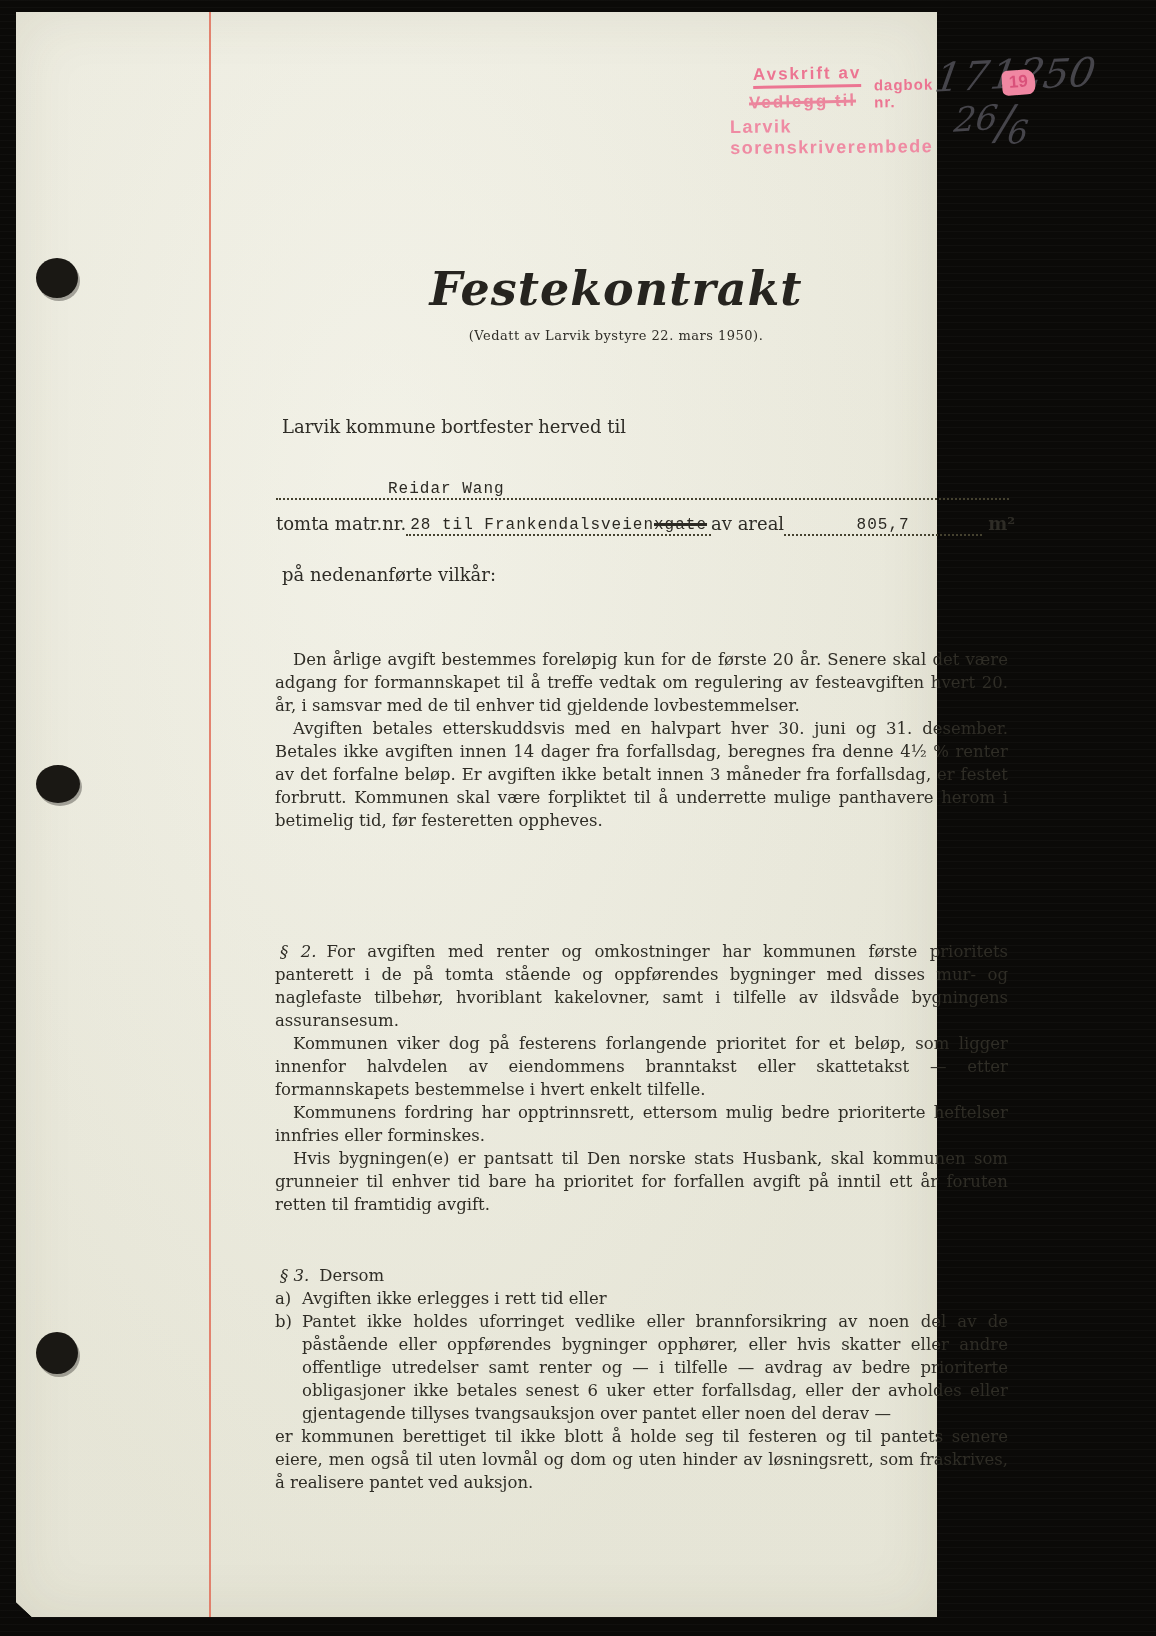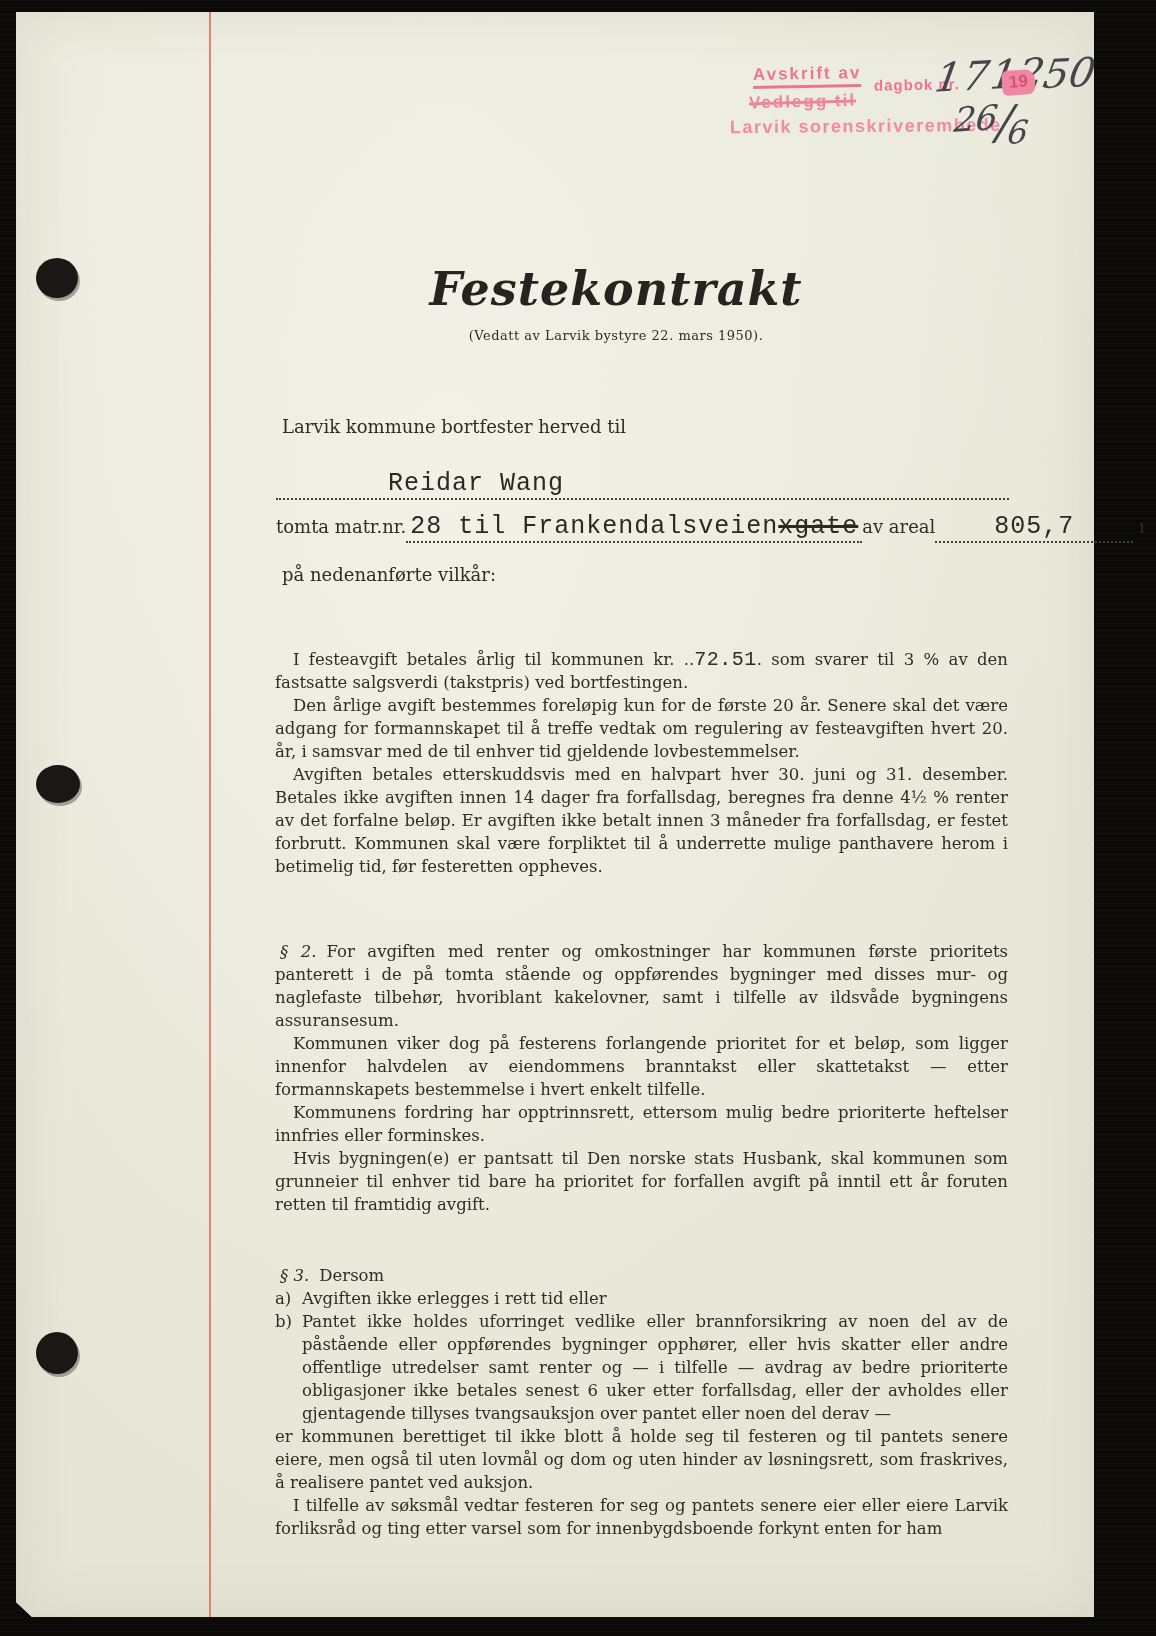--- a/index.html
+++ b/index.html
@@ -3,21 +3,21 @@
 <meta charset="utf-8">
 <style>
   html,body{margin:0;padding:0;}
   body{
     width:1156px;height:1636px;position:relative;overflow:hidden;
     background:#0b0a08;
     background-image:repeating-linear-gradient(180deg, rgba(255,255,255,0.025) 0 1px, rgba(0,0,0,0) 1px 7px);
     font-family:"DejaVu Serif", serif;
   }
   .paper{
-    position:absolute;left:16px;top:12px;width:1078px;height:1605px;
+    position:absolute;left:16px;top:12px;width:921px;height:1605px;
     background:#edecdf;
     background-image:radial-gradient(ellipse at 40% 30%, rgba(255,255,255,0.25), rgba(0,0,0,0.02) 70%),
                      linear-gradient(180deg,#efeee1 0%, #ecebdd 55%, #eae9da 100%);
     clip-path:polygon(0 0, 1100px 0, 1127px 62px, 1127px 1588px, 1110px 1605px, 16px 1605px, 0 1590px);
     box-shadow:inset 0 0 60px rgba(90,80,40,0.10);
   }
   .red-line{position:absolute;left:193px;top:0;width:2px;height:100%;background:#e0705a;opacity:.85;}
   .punch{position:absolute;width:42px;height:40px;border-radius:50%;background:#1a1814;box-shadow:2px 3px 0 rgba(26,24,20,0.35);}
   .punch.p1{left:20px;top:246px;}
   .punch.p2{left:20px;top:753px;width:44px;height:38px;}
@@ -37,21 +37,21 @@
   .hw-date .slash{font-size:46px;vertical-align:-10px;}
   .hw-date .den{font-size:32px;position:relative;top:16px;left:-4px;}
 
   
   .title{position:absolute;left:250px;top:250px;width:700px;text-align:center;
     font-size:46px;font-style:italic;font-weight:bold;letter-spacing:1px;color:#26241f;}
   .subtitle{position:absolute;left:250px;top:316px;width:700px;text-align:center;font-size:13px;color:#2f2d27;letter-spacing:0.5px;}
   .intro{position:absolute;left:266px;top:404px;font-size:18px;color:#2e2c26;}
   .name-row{position:absolute;left:260px;top:438px;width:733px;height:48px;border-bottom:2px dotted #44412f;}
   .name-row .typed{position:absolute;left:112px;bottom:0px;}
-  .typed{font-family:"Liberation Mono","DejaVu Sans Mono",monospace;font-size:25px;color:#2b2923;letter-spacing:1px;}
+  .typed{font-family:"Liberation Mono","DejaVu Sans Mono",monospace;font-size:16px;color:#2b2923;letter-spacing:1px;}
   .plot-row{position:absolute;left:260px;top:500px;width:733px;display:flex;align-items:center;font-size:18px;color:#2e2c26;}
   .plot-row .lbl{white-space:nowrap;padding-bottom:2px;}
   .fill{border-bottom:2px dotted #44412f;flex:1;text-align:left;padding:0 4px;white-space:nowrap;}
   .fill.second{flex:0 0 190px;text-align:center;}
   .struck{text-decoration:line-through;text-decoration-thickness:3px;}
   .unit{padding-bottom:2px;padding-left:6px;font-weight:bold;}
   .terms-intro{position:absolute;left:266px;top:552px;font-size:18px;color:#2e2c26;}
 
   
   .sec{position:absolute;left:259px;width:733px;font-size:16.5px;line-height:23px;color:#2f2d26;text-align:justify;}
@@ -97,32 +97,30 @@
     <span class="lbl">tomta matr.nr.</span>
     <span class="fill"><span class="typed">28 til Frankendalsveien</span><span class="typed struck">xgate</span></span>
     <span class="lbl">av areal</span>
     <span class="fill second"><span class="typed">805,7</span></span>
     <span class="unit">m²</span>
   </div>
 
   <div class="terms-intro">på nedenanførte vilkår:</div>
 
   <div class="sec s1">
-    <p><span>I festeavgift betales årlig til kommunen kr. ..</span><span class="mono-inline">72.51</span><span>. som svarer til 3 % av den fastsatte salgsverdi (takstpris) ved bortfestingen.</span></p>
     <p>Den årlige avgift bestemmes foreløpig kun for de første 20 år. Senere skal det være adgang for formannskapet til å treffe vedtak om regulering av festeavgiften hvert 20. år, i samsvar med de til enhver tid gjeldende lovbestemmelser.</p>
     <p>Avgiften betales etterskuddsvis med en halvpart hver 30. juni og 31. desember. Betales ikke avgiften innen 14 dager fra forfallsdag, beregnes fra denne 4½ % renter av det forfalne beløp. Er avgiften ikke betalt innen 3 måneder fra forfallsdag, er festet forbrutt. Kommunen skal være forpliktet til å underrette mulige panthavere herom i betimelig tid, før festeretten oppheves.</p>
   </div>
 
   <div class="sec s2">
     <p class="lead"><span class="snum">§ 2.</span><span>For avgiften med renter og omkostninger har kommunen første prioritets panterett i de på tomta stående og oppførendes bygninger med disses mur- og naglefaste tilbehør, hvoriblant kakelovner, samt i tilfelle av ildsvåde bygningens assuransesum.</span></p>
     <p>Kommunen viker dog på festerens forlangende prioritet for et beløp, som ligger innenfor halvdelen av eiendommens branntakst eller skattetakst — etter formannskapets bestemmelse i hvert enkelt tilfelle.</p>
     <p>Kommunens fordring har opptrinnsrett, ettersom mulig bedre prioriterte heftelser innfries eller forminskes.</p>
     <p>Hvis bygningen(e) er pantsatt til Den norske stats Husbank, skal kommunen som grunneier til enhver tid bare ha prioritet for forfallen avgift på inntil ett år foruten retten til framtidig avgift.</p>
   </div>
 
   <div class="sec s3">
     <p class="lead"><span class="snum">§ 3.</span><span>Dersom</span></p>
     <div class="list-item"><span class="marker">a)</span><span>Avgiften ikke erlegges i rett tid eller</span></div>
     <div class="list-item"><span class="marker">b)</span><span>Pantet ikke holdes uforringet vedlike eller brannforsikring av noen del av de påstående eller oppførendes bygninger opphører, eller hvis skatter eller andre offentlige utredelser samt renter og — i tilfelle — avdrag av bedre prioriterte obligasjoner ikke betales senest 6 uker etter forfallsdag, eller der avholdes eller gjentagende tillyses tvangsauksjon over pantet eller noen del derav —</span></div>
     <p class="noindent">er kommunen berettiget til ikke blott å holde seg til festeren og til pantets senere eiere, men også til uten lovmål og dom og uten hinder av løsningsrett, som fraskrives, å realisere pantet ved auksjon.</p>
-    <p>I tilfelle av søksmål vedtar festeren for seg og pantets senere eier eller eiere Larvik forliksråd og ting etter varsel som for innenbygdsboende forkynt enten for ham</p>
   </div>
 </div>
 
 </body></html>

